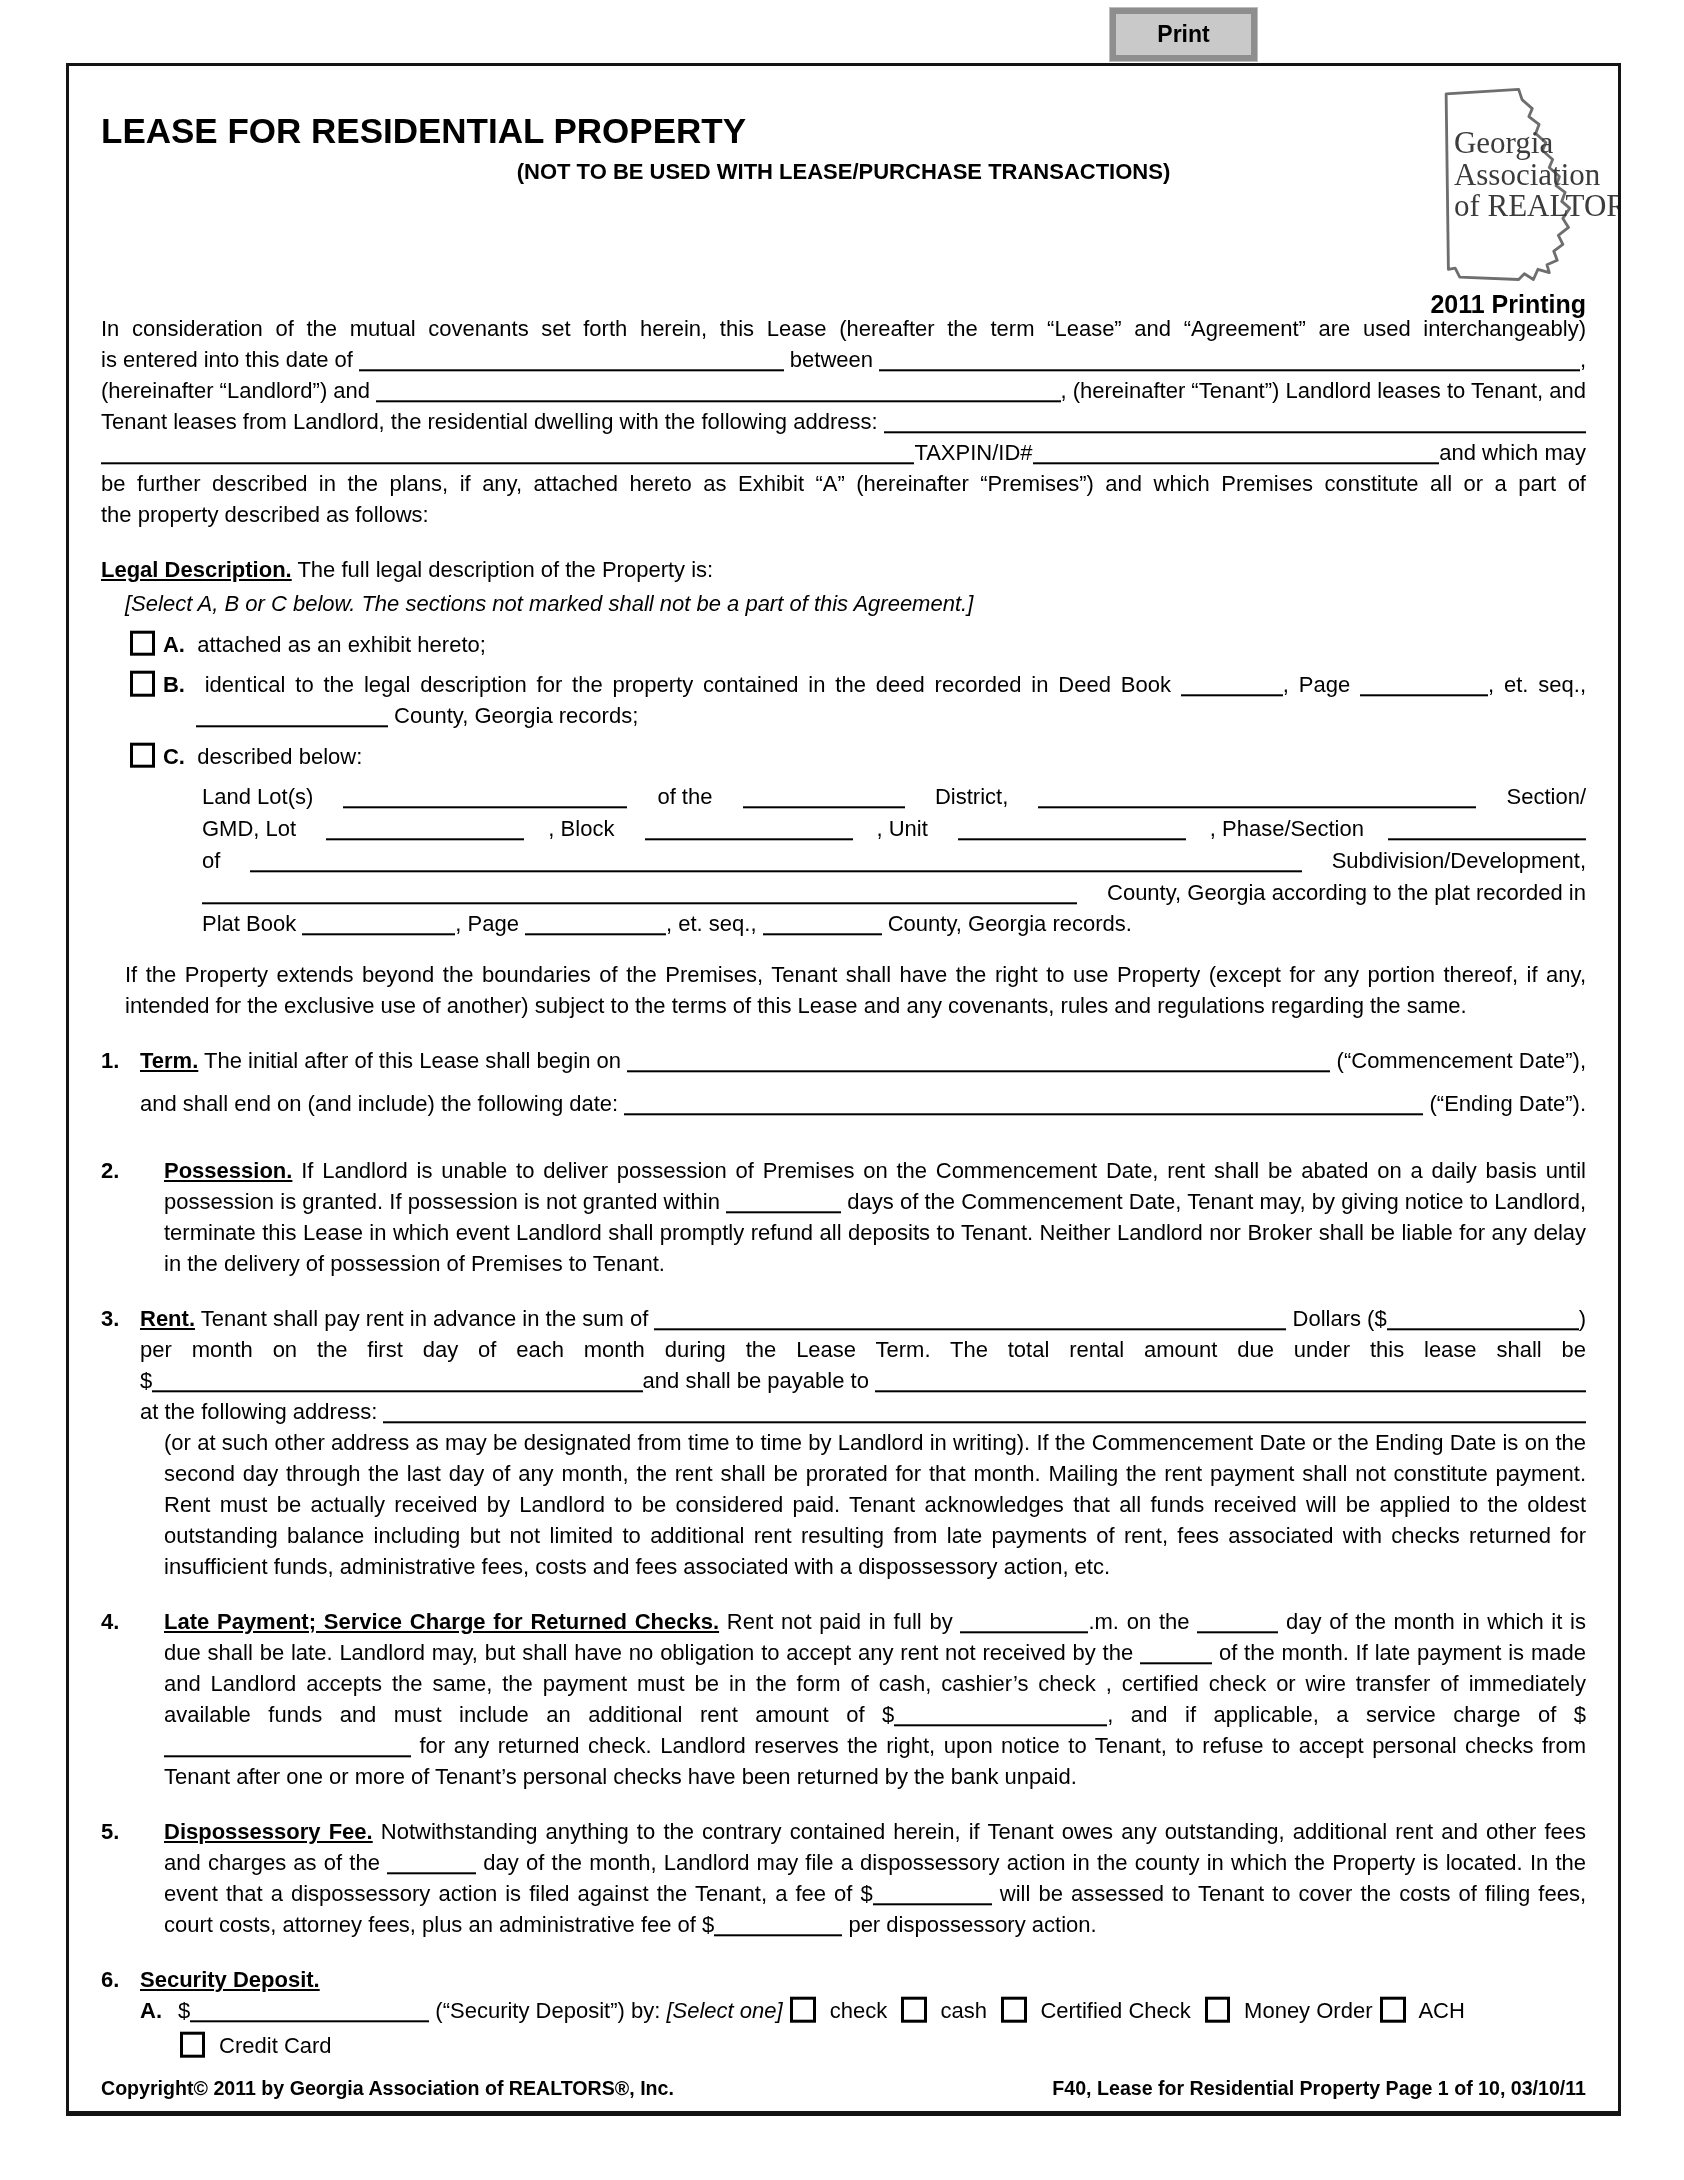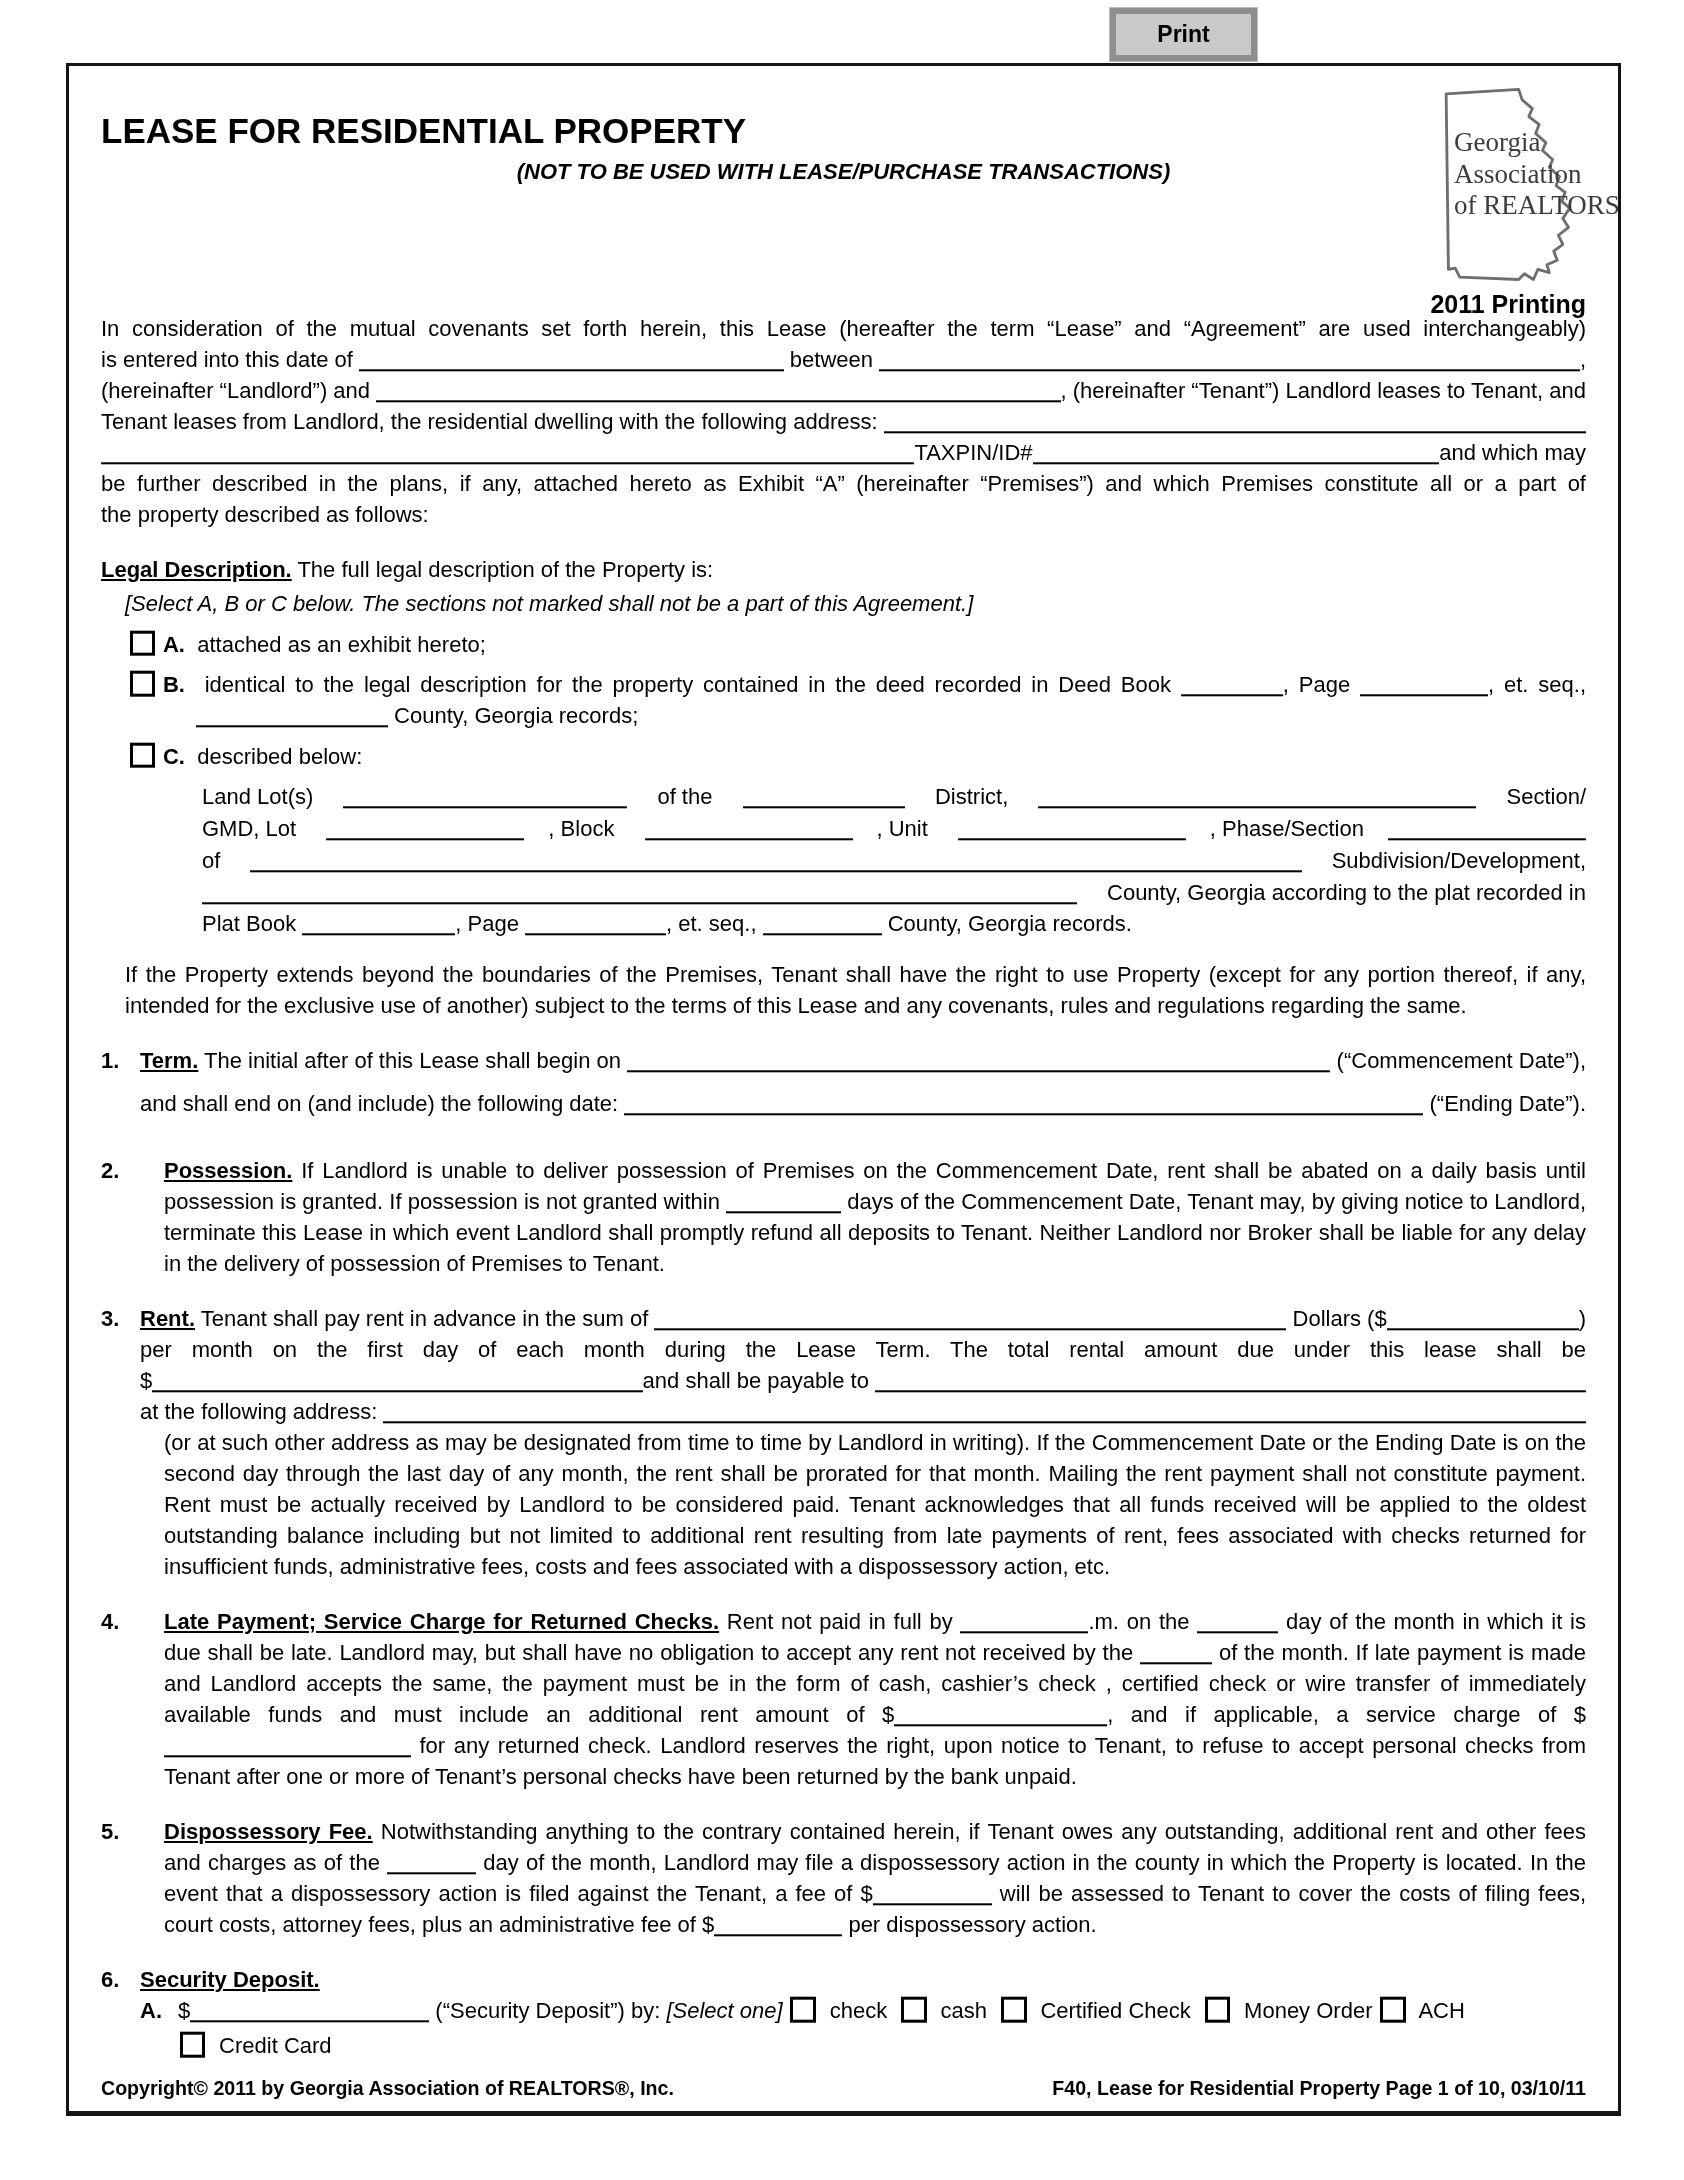--- a/index.html
+++ b/index.html
@@ -30,25 +30,25 @@
   .fline .t{white-space:pre;flex:0 0 auto;}
   .fline .blank{flex:0 0 auto;}
   .fline .blank.grow{flex-basis:0;flex-shrink:1;}
 
   .jline{text-align:justify;text-align-last:justify;}
   .para{text-align:justify;margin-left:24px;}
 
   
   .header{position:relative;height:230px;}
   .doc-title{font-size:35px;line-height:41px;font-weight:bold;padding-top:27px;text-align:left;}
-  .doc-subtitle{font-size:22px;font-weight:bold;text-align:center;margin-top:5.1px;font-style:italic;}
+  .doc-subtitle{font-size:22px;font-weight:bold;text-align:center;margin-top:5.1px;}
   .logo{position:absolute;right:5.1px;top:3.4px;width:170px;height:198px;}
   .logo svg{position:absolute;left:0;top:0;}
   .logo-text{position:absolute;left:43px;top:41px;font-family:"Liberation Serif",serif;
-    font-size:27px;line-height:31.5px;color:#3c3c3c;white-space:nowrap;}
+    font-size:31px;line-height:31.5px;color:#3c3c3c;white-space:nowrap;}
   .printing{position:absolute;right:0;top:206px;font-size:25px;font-weight:bold;}
 
   
   .legal-heading{margin-top:24px;}
   .select-note{font-style:italic;margin:3.4px 0 5.1px 24px;}
   .chk{margin:9.4px 0 9.4px 27px;padding-left:68px;text-indent:-68px;text-align:justify;}
   .c-sub{margin-left:101px;}
   .c-sub .fline{margin-top:0.9px;gap:24px;}
   .prop-para{margin-top:20.4px;}
 

